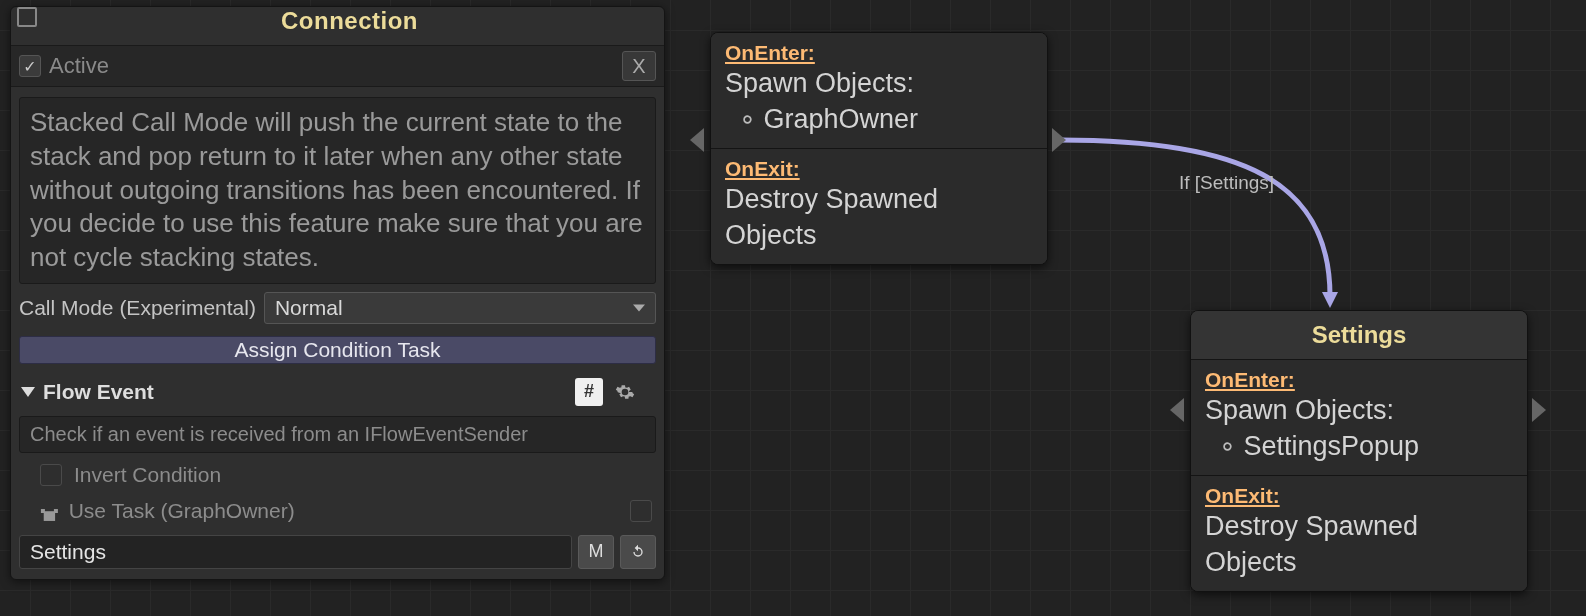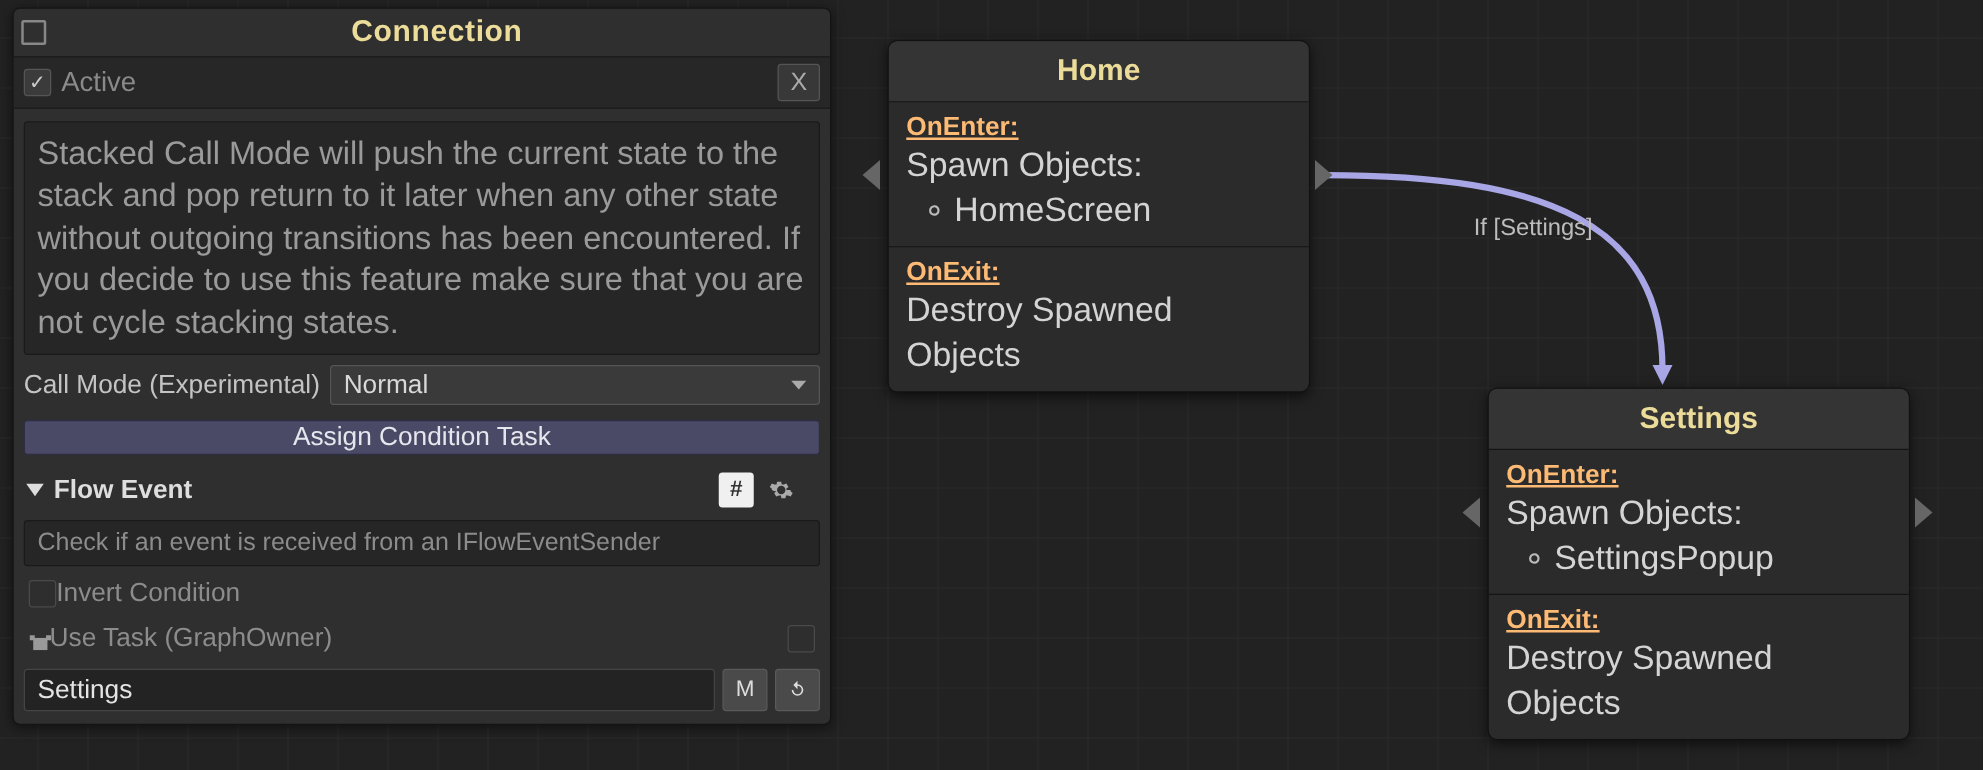--- a/index.html
+++ b/index.html
@@ -31,21 +31,20 @@
     top: 6px;
     width: 655px;
     background: #2f2f2f;
     border: 1px solid #141414;
     border-radius: 6px;
     box-shadow: 0 2px 10px rgba(0,0,0,.5);
     font-size: 21px;
   }
   .insp-titlebar {
     display: flex;
-    align-items: center;
     height: 38px;
     padding: 0 6px;
   }
   .insp-titlebar .win-icon {
     width: 20px; height: 20px;
     border: 2px solid #888;
     border-radius: 2px;
     margin-right: 4px;
   }
   .insp-title {
@@ -189,23 +188,24 @@
     border: 1px solid #1a1a1a;
     border-radius: 3px;
     color: #8c8c8c;
     font-size: 20px;
   }
 
   .cond-row {
     display: flex;
     align-items: center;
     padding: 6px 12px;
-    gap: 0;
+    gap: 12px;
     color: #8c8c8c;
     font-size: 21px;
+    margin-left: 17px;
   }
   .chk-empty {
     width: 22px; height: 22px;
     background: #2e2e2e;
     border: 1px solid #4a4a4a;
     border-radius: 3px;
     cursor: pointer;
   }
   .link-icon {
     display: inline-block;
@@ -316,25 +316,24 @@
 
 <div class="canvas"></div>
 
 <svg class="edge-svg">
   <path class="edge-path" d="M 1060 140 C 1240 140, 1330 180, 1330 296"></path>
   <polygon class="edge-arrow" points="1322,292 1338,292 1330,308"></polygon>
 </svg>
 <div class="edge-label" style="left:1175px; top:170px;">If [Settings]</div>
 
 <div class="node" style="left:710px; top:32px;">
-  <div class="node-title">Home</div>
   <div class="node-section">
     <div class="ns-head">OnEnter:</div>
     <div class="ns-line">Spawn Objects:</div>
-    <div class="ns-line ns-bullet">HomeScreen</div>
+    <div class="ns-line ns-bullet">GraphOwner</div>
   </div>
   <div class="node-section">
     <div class="ns-head">OnExit:</div>
     <div class="ns-line">Destroy Spawned Objects</div>
   </div>
 </div>
 <div class="port left" style="left:690px;  top:128px;"></div>
 <div class="port right" style="left:1052px; top:128px;"></div>
 
 <div class="node" style="left:1190px; top:310px;">

